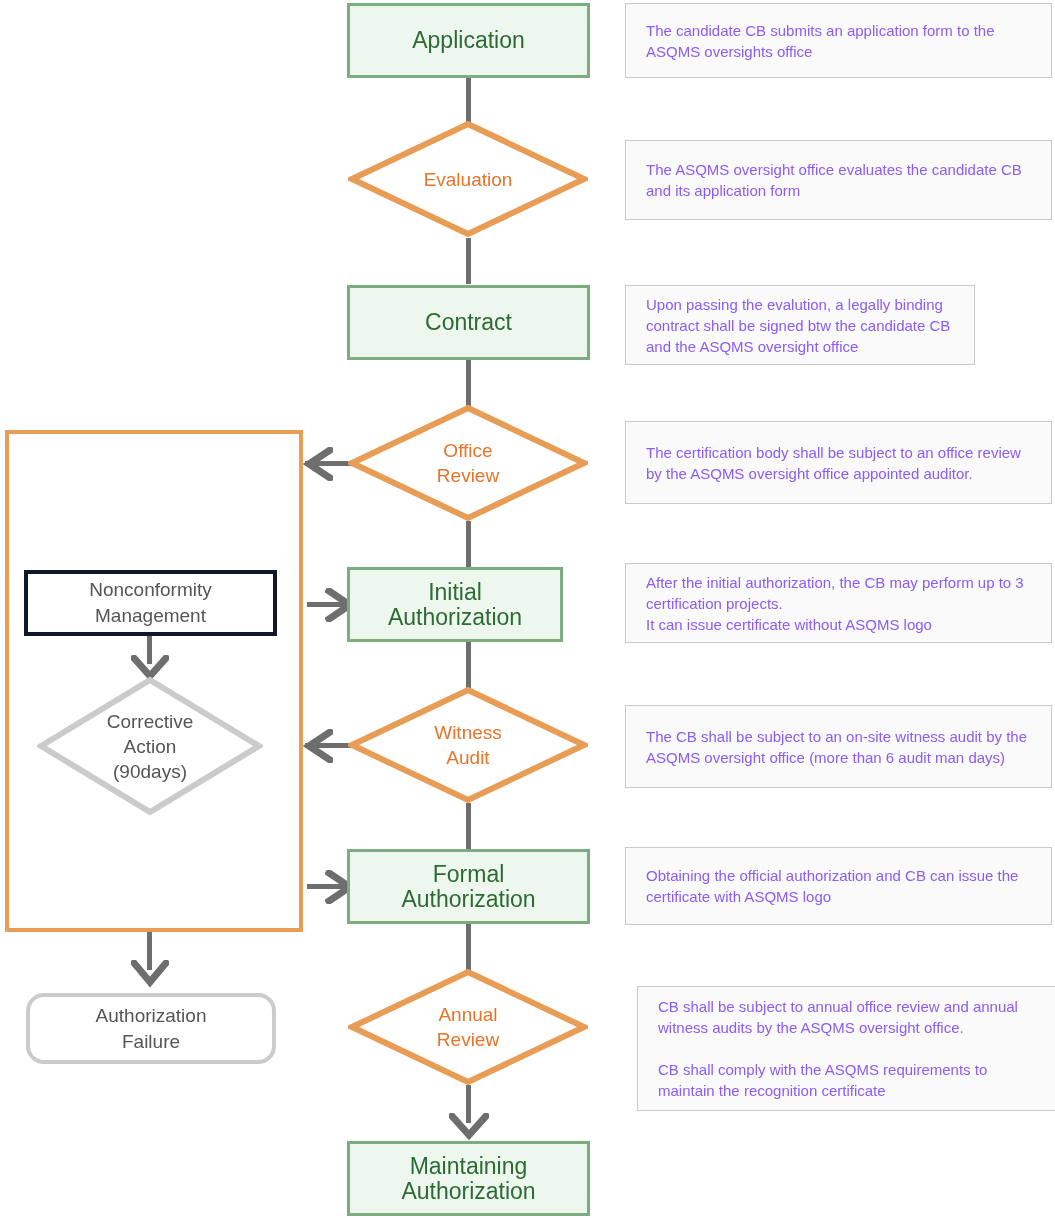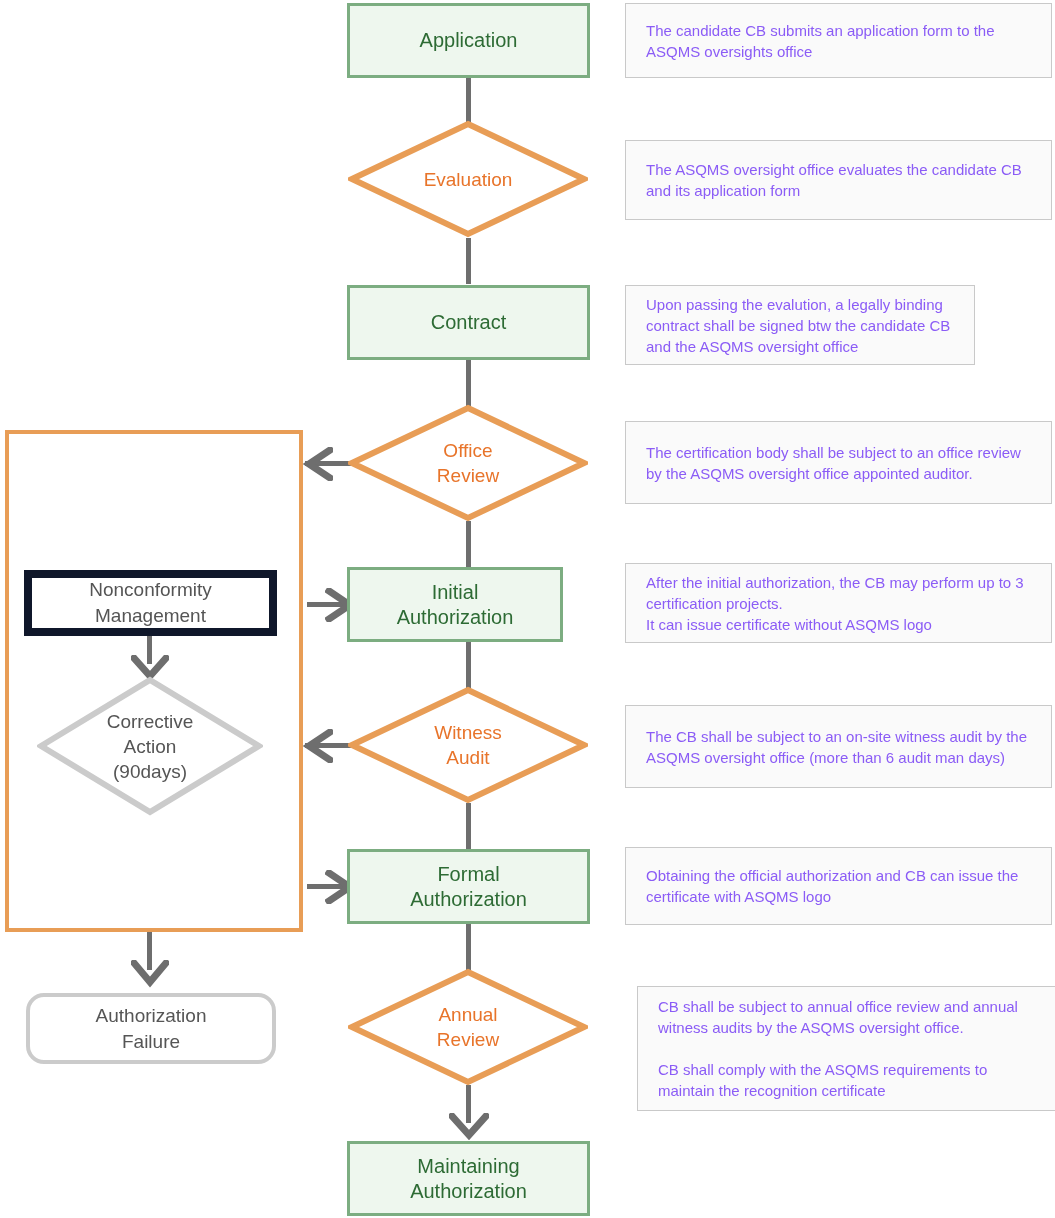--- a/index.html
+++ b/index.html
@@ -19,21 +19,21 @@
     overflow: hidden;
   }
 
   
   .proc {
     position: absolute;
     box-sizing: border-box;
     border: 3px solid #7cad81;
     background: #eef7ee;
     color: #2d6b34;
-    font-size: 20px;
+    font-size: 23px;
     line-height: 25px;
     text-align: center;
     display: flex;
     align-items: center;
     justify-content: center;
     z-index: 5;
   }
 
   
   .diamond-wrap {
@@ -55,21 +55,21 @@
     font-size: 19px;
     line-height: 25px;
     color: #e8742a;
     pointer-events: none;
   }
 
   
   .grey-box {
     position: absolute;
     box-sizing: border-box;
-    border: 8px solid #0f172a;
+    border: 4px solid #0f172a;
     background: #ffffff;
     color: #555555;
     font-size: 19px;
     line-height: 26px;
     text-align: center;
     display: flex;
     align-items: center;
     justify-content: center;
     z-index: 6;
   }

